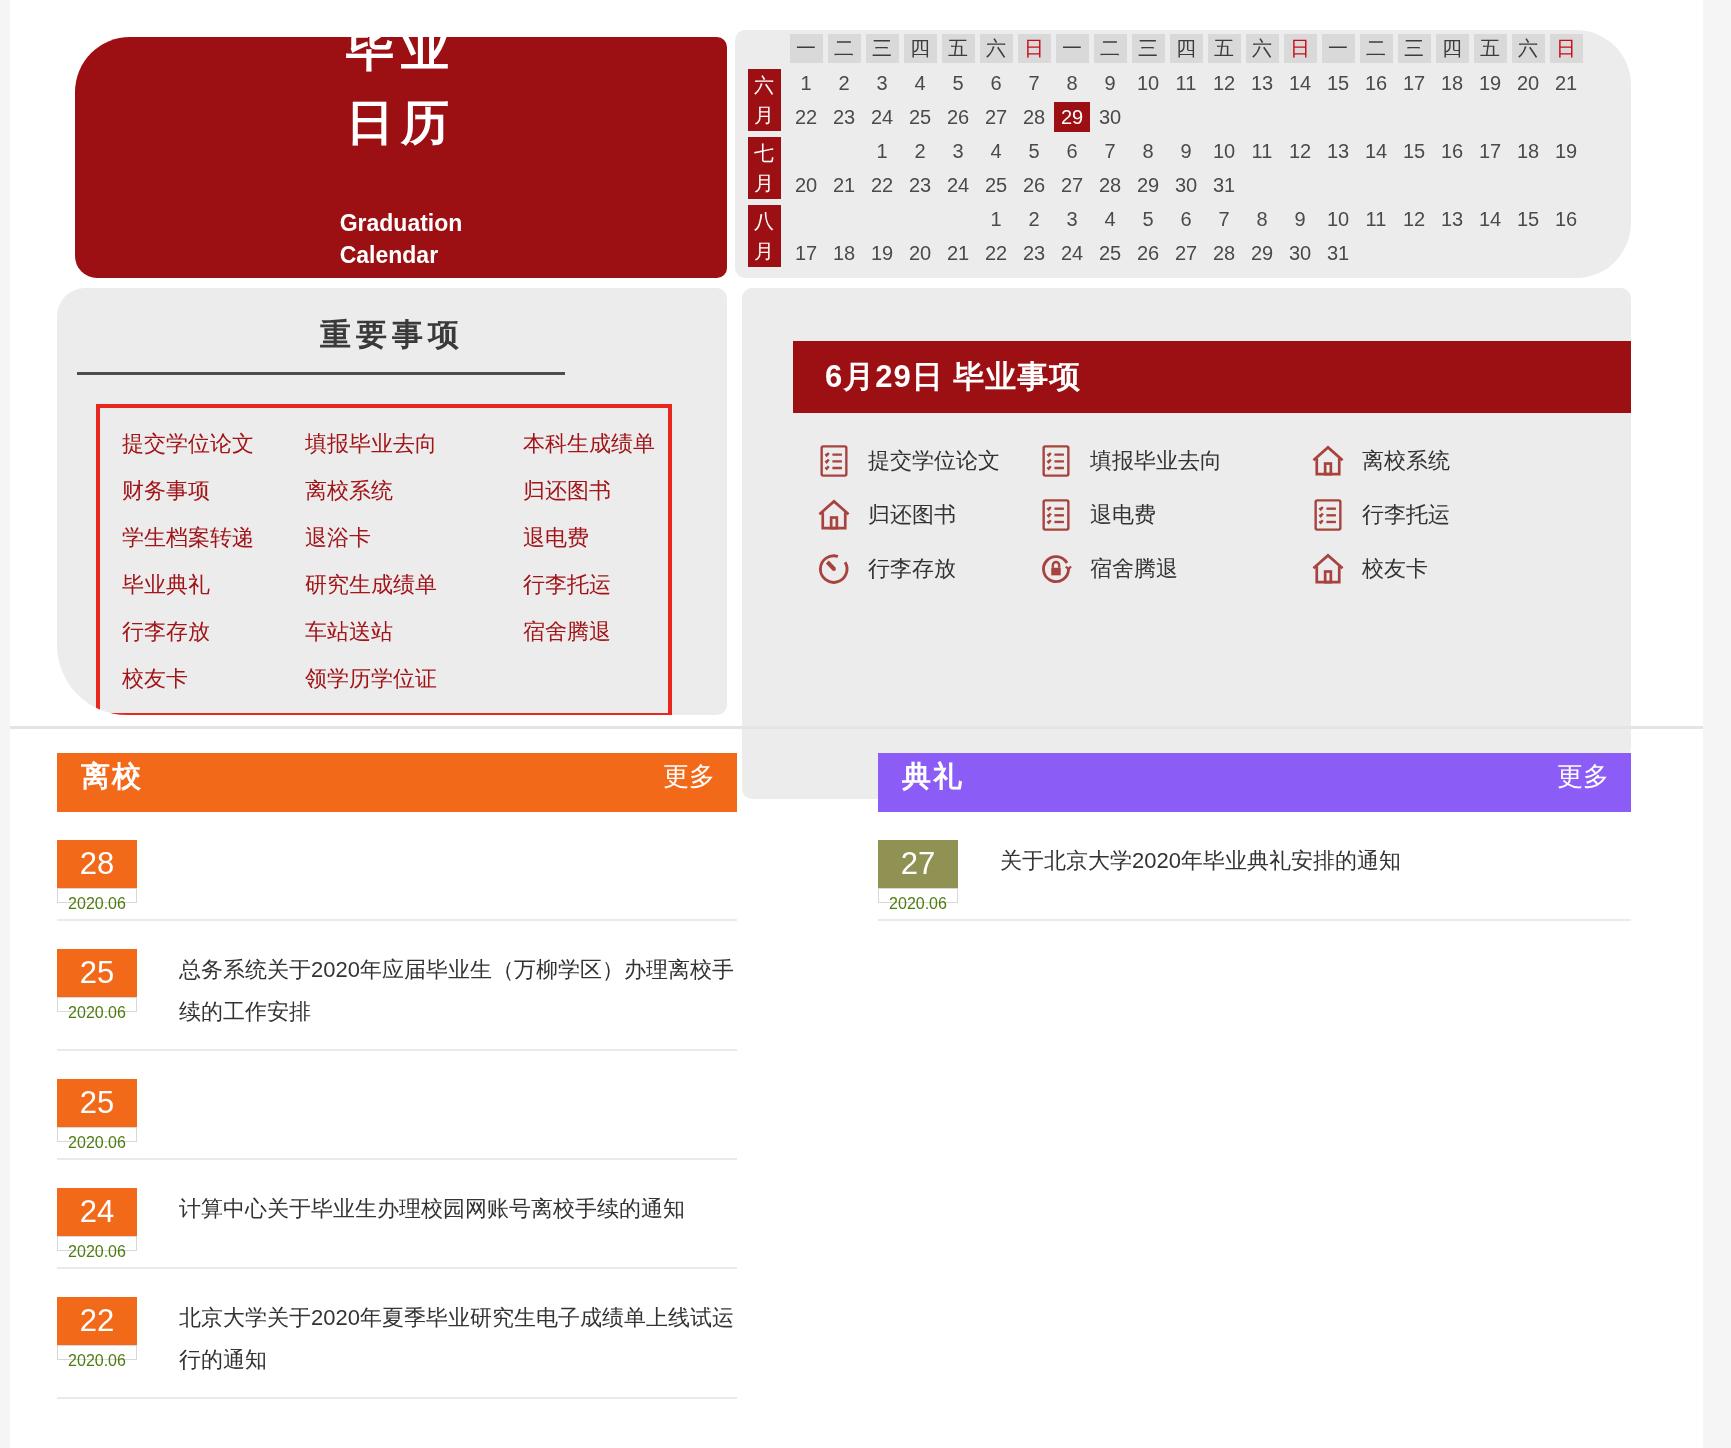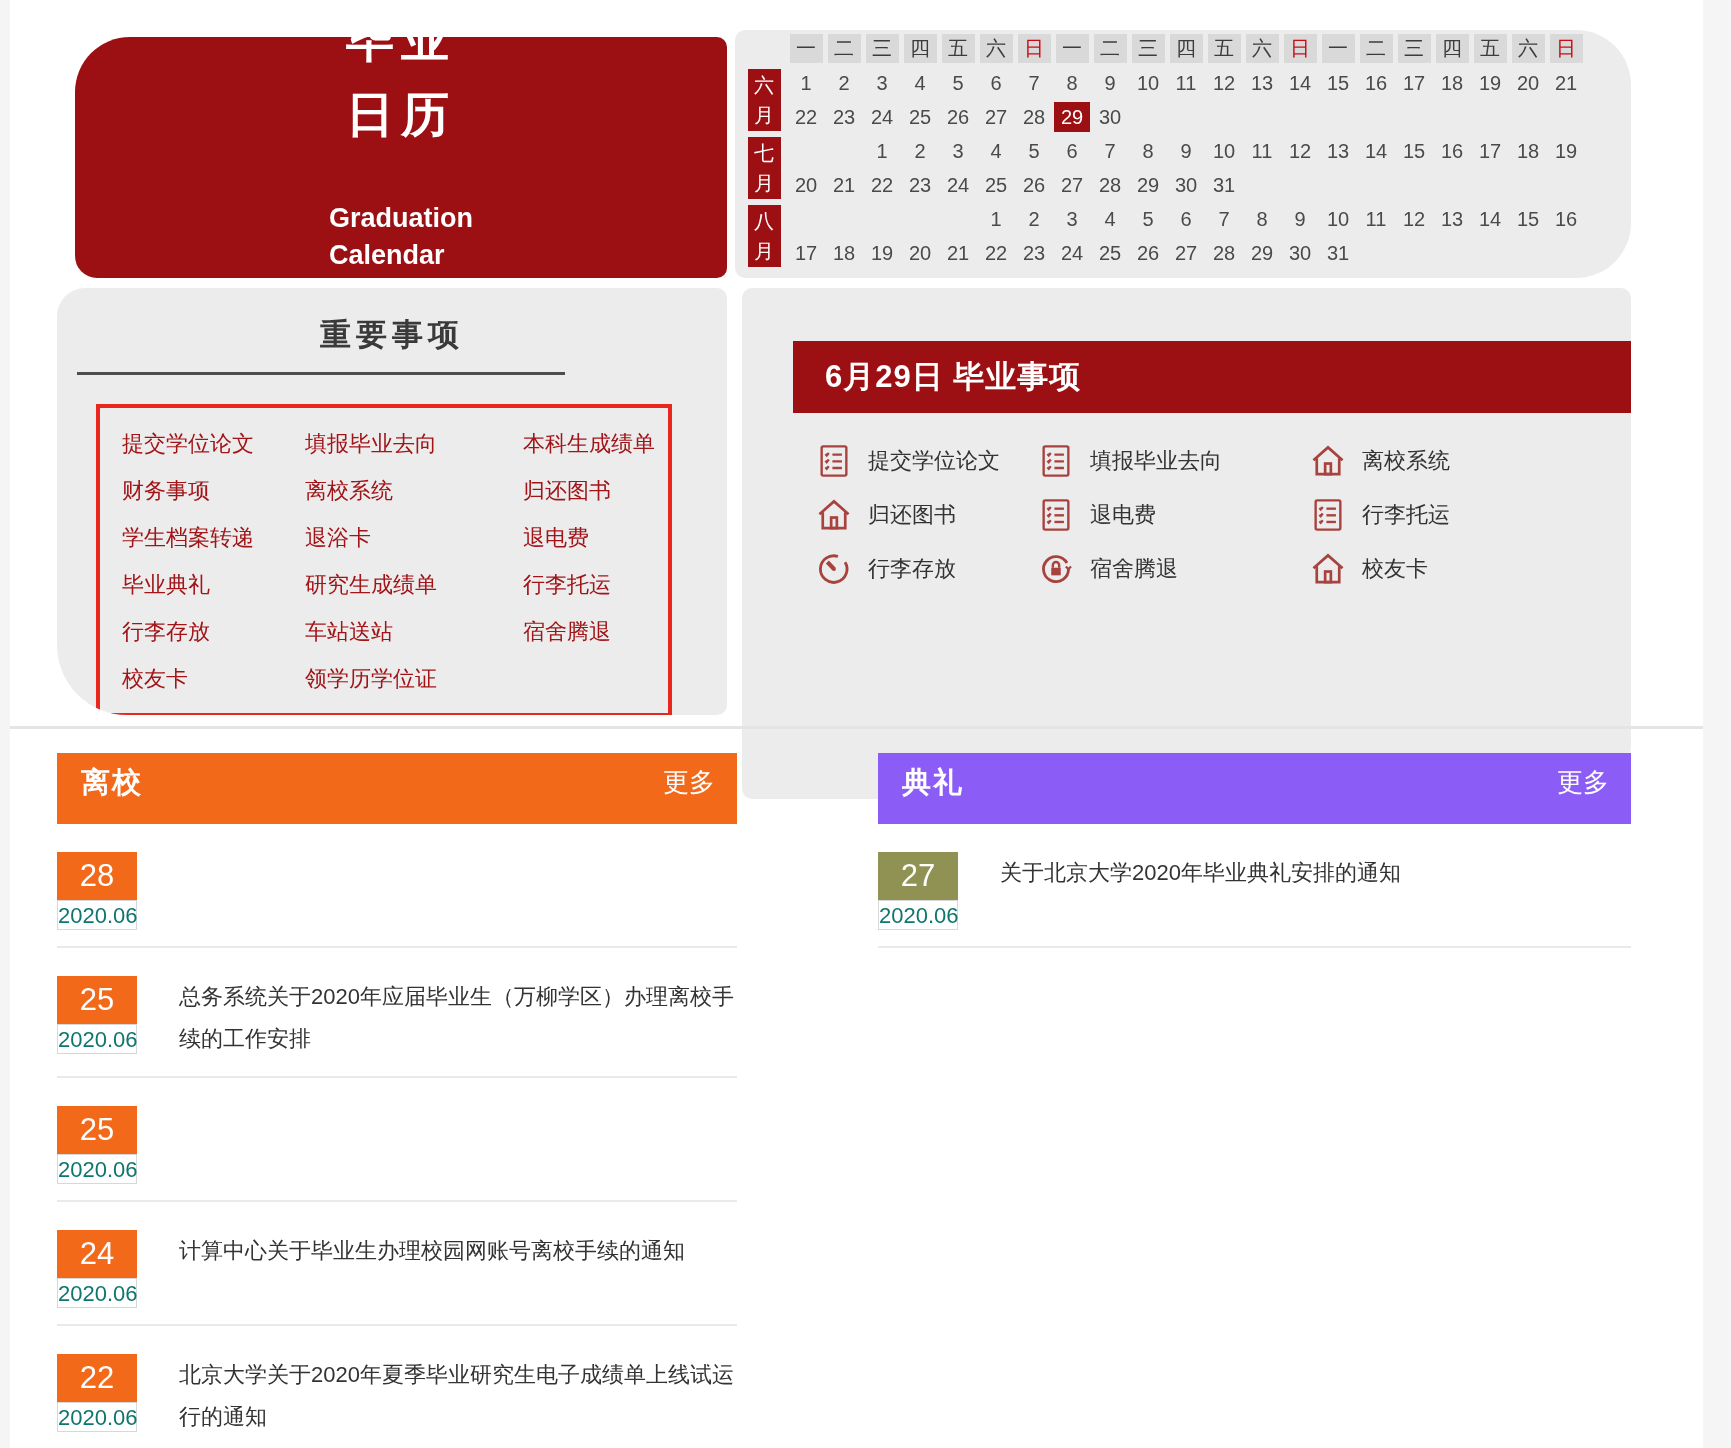--- a/index.html
+++ b/index.html
@@ -15,21 +15,21 @@
   .gutter.left{left:0;width:10px;}
   .gutter.right{right:0;width:28px;}
 
   
   .red-box{
     position:absolute;left:75px;top:37px;width:652px;height:241px;
     background:var(--dark-red);border-radius:55px 10px 10px 22px;
     display:flex;align-items:center;justify-content:center;gap:48px;color:#fff;flex-direction:column;
   }
   .brand-cn{font-size:48px;font-weight:bold;letter-spacing:7px;line-height:1.55;}
-  .brand-en{font-size:27px;font-weight:bold;line-height:1.38;}
+  .brand-en{font-size:23px;font-weight:bold;line-height:1.38;}
 
   
   .calendar-panel{
     position:absolute;left:735px;top:30px;width:896px;height:248px;
     background:var(--panel-gray);border-radius:10px 55px 55px 10px;overflow:hidden;
   }
   .cal{display:grid;grid-template-columns:46px repeat(21,38px);
     grid-auto-rows:30px;row-gap:4px;padding:4px 0 0 6px;}
   .cal-spacer{grid-column:1;}
   .cal-h{width:33px;height:29px;margin:0 auto;background:var(--header-cell);
@@ -68,29 +68,29 @@
   .event .icn{width:38px;height:38px;flex-shrink:0;color:var(--icon-red);}
   .event svg{width:38px;height:38px;display:block;}
 
   
   .divider{position:absolute;left:0;top:726px;width:100%;height:3px;background:#e4e4e4;}
 
   
   .col{position:absolute;top:753px;}
   .col-left{left:57px;width:680px;}
   .col-right{left:878px;width:753px;}
-  .sec-bar{height:71px;display:flex;align-items:center;justify-content:space-between;
+  .sec-bar{height:59px;display:flex;align-items:center;justify-content:space-between;
     padding:0 22px 12px 24px;box-sizing:border-box;color:#fff;}
   .sec-title{font-size:29px;font-weight:bold;letter-spacing:2px;}
   .sec-more{font-size:26px;color:#fff;cursor:pointer;}
   .news-item{display:flex;padding:28px 0 16px;border-bottom:2px solid #eaeaea;}
   .badge{width:80px;flex-shrink:0;margin-right:42px;text-align:center;}
   .badge .day{height:48px;line-height:48px;color:#fff;font-size:31px;}
-  .badge .ym{height:30px;line-height:30px;background:#fff;border:1px solid #d8d8d8;
-    color:#0f766e;font-size:22px;box-sizing:border-box;}
+  .badge .ym{height:15px;line-height:30px;background:#fff;border:1px solid #d8d8d8;
+    color:#4d7c0f;font-size:16px;box-sizing:border-box;}
   .news-title{font-size:22px;color:#333;line-height:42px;cursor:pointer;}
 </style>
 </head>
 <body style="--dark-red: #9c1014; --link-red: #a11418; --border-red: #e8281e; --panel-gray: #ececec; --orange: #f2691a; --olive: #8f9252; --header-cell: #d9d9d9; --sunday-red: #cc0a14; --icon-red: #a8423e;">
 
 <div class="gutter left"></div>
 <div class="gutter right"></div>
 
 <div class="red-box">
   <div class="brand-cn">

